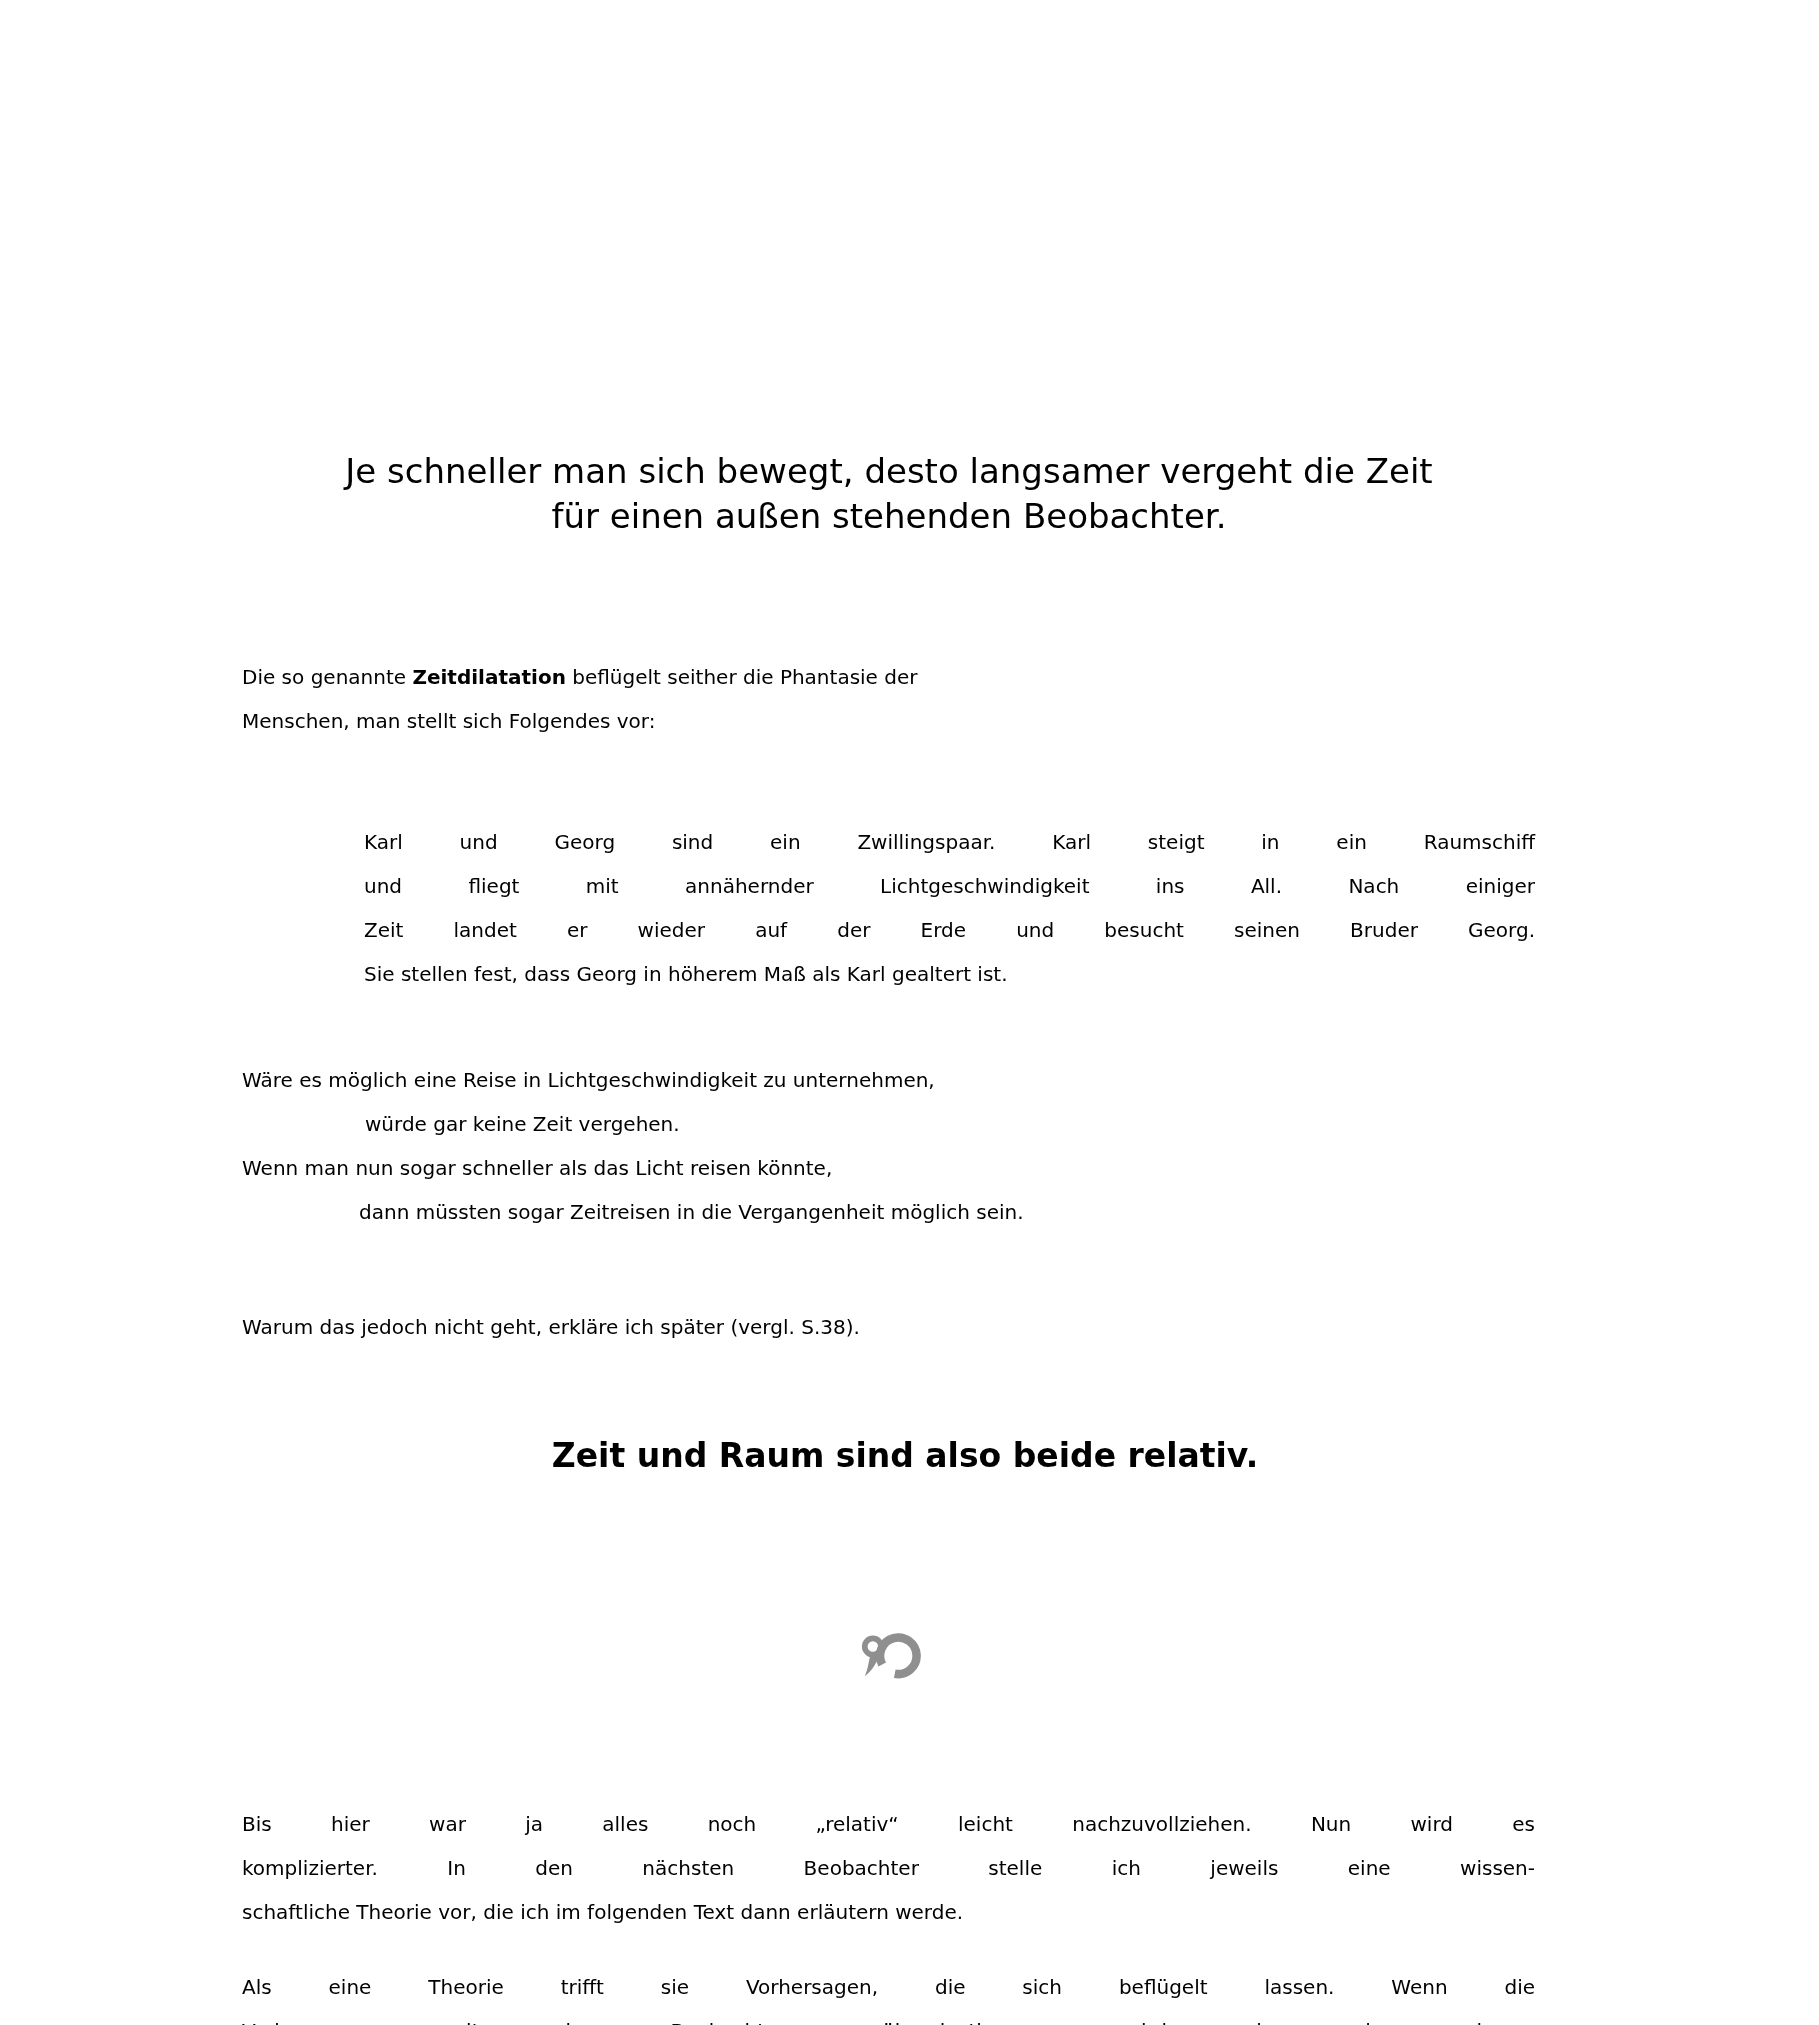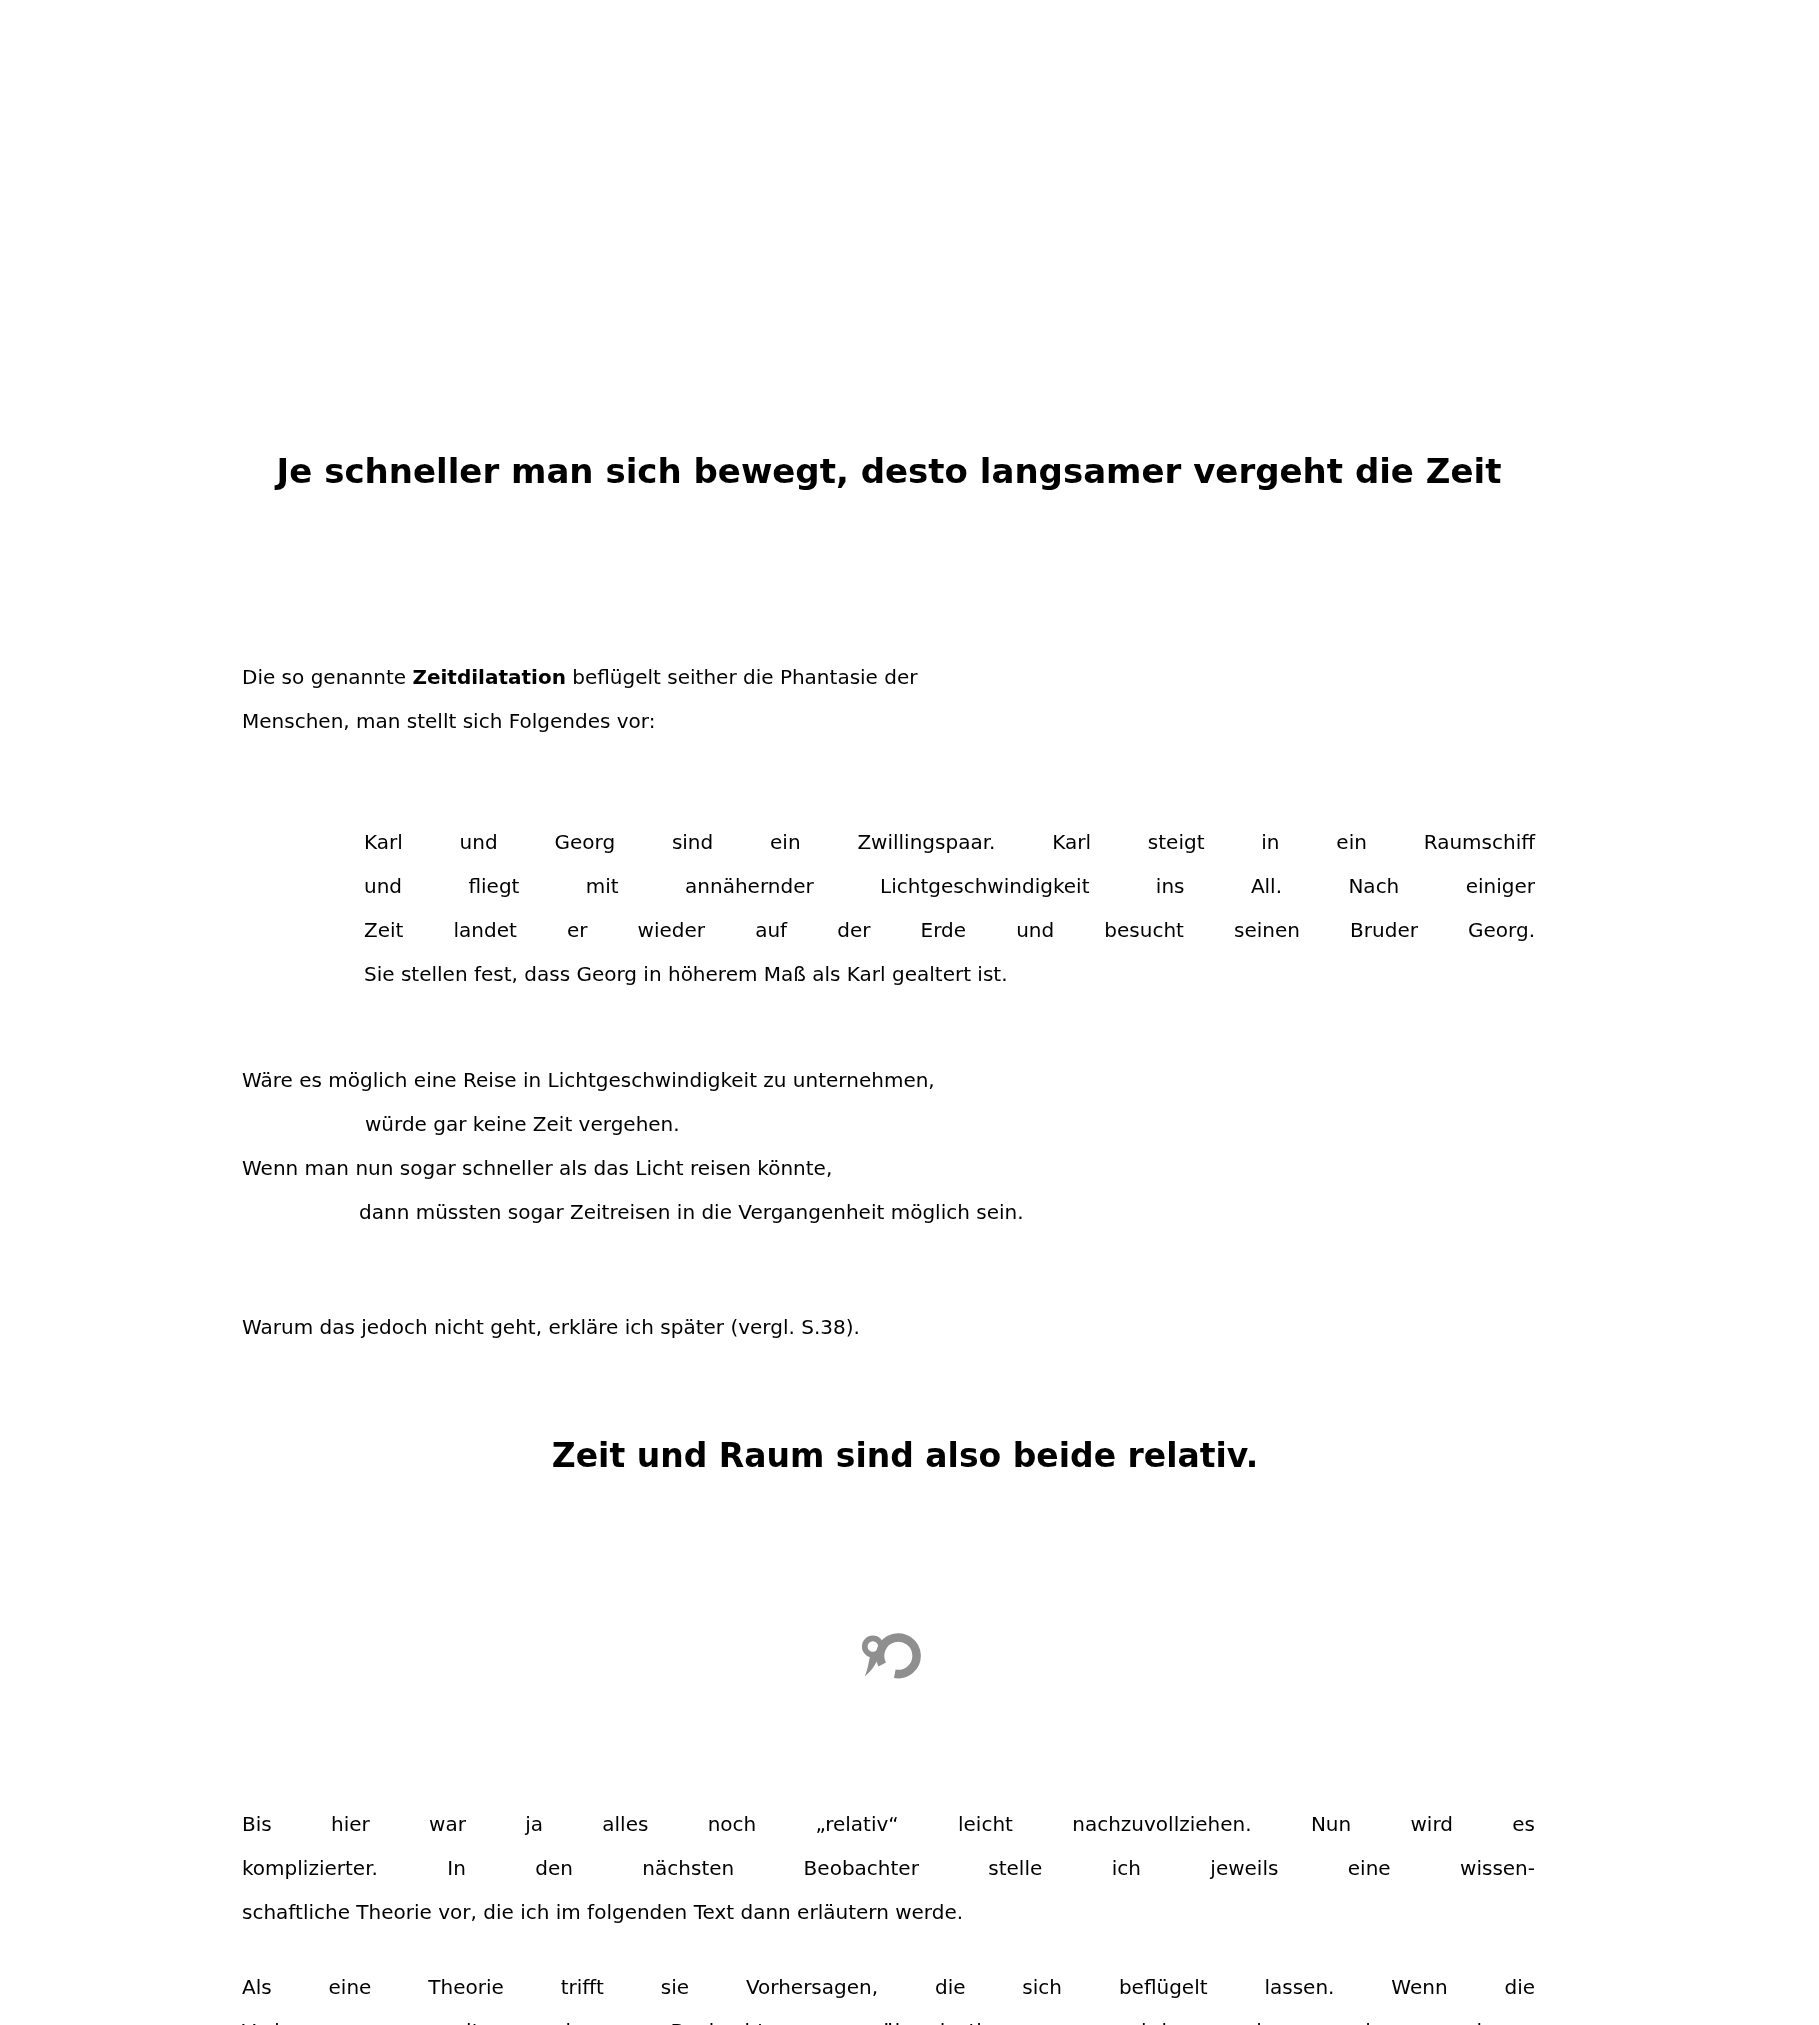--- a/index.html
+++ b/index.html
@@ -13,21 +13,21 @@
     height: 2582px;
     background: #ffffff;
     color: #000000;
     font-family: "DejaVu Sans", "Liberation Sans", sans-serif;
     overflow: hidden;
   }
   .block { position: absolute; }
 
   .title-text {
     left: 242px; top: 449px; width: 1294px;
-    font-size: 34px; line-height: 45px; font-weight: bold;
+    font-size: 34px; line-height: 45px; font-weight: normal;
     text-align: center;
   }
   .body-text {
     font-size: 20px; line-height: 44px;
   }
   .intro   { left: 242px; top: 655px; width: 1294px; }
   .twin    { left: 364px; top: 820px; width: 1171px; }
   .spec    { left: 242px; top: 1058px; width: 1294px; }
   .warum   { left: 242px; top: 1277px; width: 1294px; margin-top: 28px; }
   .concl   {
@@ -45,20 +45,21 @@
   .indent-b { padding-left: 117px; }
   .ornament { display: inline-block; }
 </style>
 </head>
 <body>
 
 <div class="page">
 
   <div class="block title-text">
     <div>Je schneller man sich bewegt, desto langsamer vergeht die Zeit</div>
+    <div>für einen außen stehenden Beobachter.</div>
   </div>
 
   <div class="block intro body-text">
     <div class="lline"><span>Die so genannte </span><strong>Zeitdilatation</strong><span> beflügelt seither die Phantasie der</span></div>
     <div class="lline">Menschen, man stellt sich Folgendes vor:</div>
   </div>
 
   <div class="block twin body-text">
     <div class="jline">Karl und Georg sind ein Zwillingspaar. Karl steigt in ein Raumschiff</div>
     <div class="jline">und fliegt mit annähernder Lichtgeschwindigkeit ins All. Nach einiger</div>

